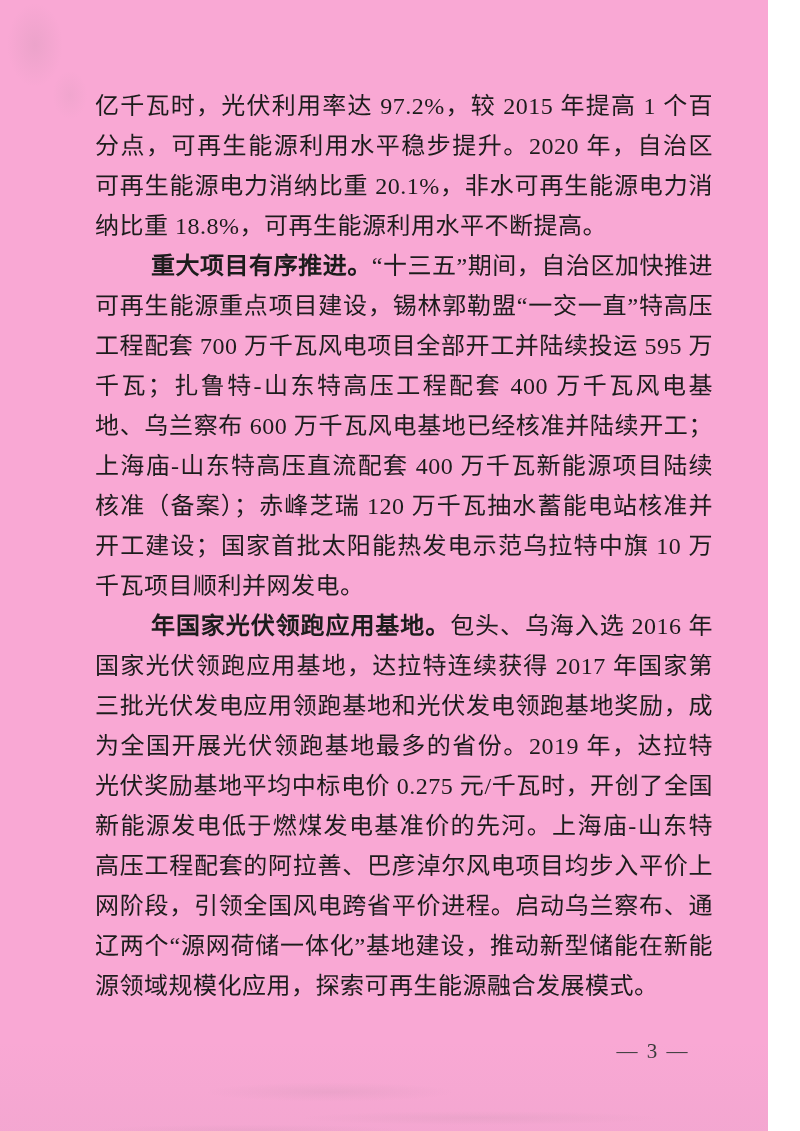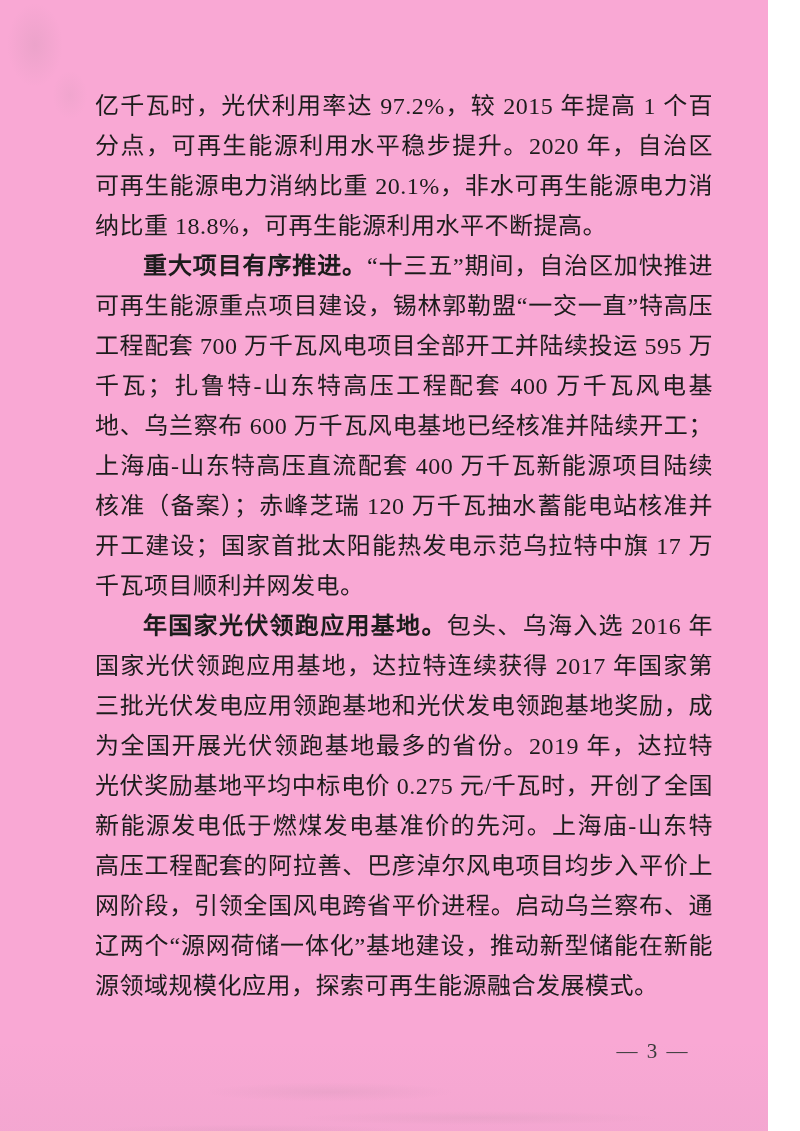--- a/index.html
+++ b/index.html
@@ -30,20 +30,21 @@
     letter-spacing: 0.5px;
     word-break: break-all;
   }
   p.para.indent {
     text-indent: 2em;
   }
   .lead {
     font-weight: 700;
     font-family: "Liberation Sans", "DejaVu Sans", sans-serif;
     letter-spacing: 0.5px;
+    margin-left: 8px;
   }
   .page-number {
     position: absolute;
     left: 598px;
     top: 1037px;
     width: 110px;
     font-size: 21px;
     line-height: 28px;
     text-align: center;
     color: #3a3a3a;
@@ -74,21 +75,21 @@
 <body>
 
 <div class="page">
 
   <div class="artifact artifact-topleft"></div>
 
   <div class="content">
 
     <p class="para"><span>亿千瓦时，光伏利用率达 97.2%，较 2015 年提高 1 个百分点，可再生能源利用水平稳步提升。2020 年，自治区可再生能源电力消纳比重 20.1%，非水可再生能源电力消纳比重 18.8%，可再生能源利用水平不断提高。</span></p>
 
-    <p class="para indent"><span class="lead">重大项目有序推进。</span><span>“十三五”期间，自治区加快推进可再生能源重点项目建设，锡林郭勒盟“一交一直”特高压工程配套 700 万千瓦风电项目全部开工并陆续投运 595 万千瓦；扎鲁特-山东特高压工程配套 400 万千瓦风电基地、乌兰察布 600 万千瓦风电基地已经核准并陆续开工；上海庙-山东特高压直流配套 400 万千瓦新能源项目陆续核准（备案）；赤峰芝瑞 120 万千瓦抽水蓄能电站核准并开工建设；国家首批太阳能热发电示范乌拉特中旗 17 万千瓦项目顺利并网发电。</span></p>
+    <p class="para indent"><span class="lead">重大项目有序推进。</span><span>“十三五”期间，自治区加快推进可再生能源重点项目建设，锡林郭勒盟“一交一直”特高压工程配套 700 万千瓦风电项目全部开工并陆续投运 595 万千瓦；扎鲁特-山东特高压工程配套 400 万千瓦风电基地、乌兰察布 600 万千瓦风电基地已经核准并陆续开工；上海庙-山东特高压直流配套 400 万千瓦新能源项目陆续核准（备案）；赤峰芝瑞 120 万千瓦抽水蓄能电站核准并开工建设；国家首批太阳能热发电示范乌拉特中旗 10 万千瓦项目顺利并网发电。</span></p>
 
     <p class="para indent"><span class="lead">年国家光伏领跑应用基地。</span><span>包头、乌海入选 2016 年国家光伏领跑应用基地，达拉特连续获得 2017 年国家第三批光伏发电应用领跑基地和光伏发电领跑基地奖励，成为全国开展光伏领跑基地最多的省份。2019 年，达拉特光伏奖励基地平均中标电价 0.275 元/千瓦时，开创了全国新能源发电低于燃煤发电基准价的先河。上海庙-山东特高压工程配套的阿拉善、巴彦淖尔风电项目均步入平价上网阶段，引领全国风电跨省平价进程。启动乌兰察布、通辽两个“源网荷储一体化”基地建设，推动新型储能在新能源领域规模化应用，探索可再生能源融合发展模式。</span></p>
 
   </div>
 
   <div class="page-number">— 3 —</div>
 
   <div class="artifact artifact-bottom"></div>
 
 </div>

